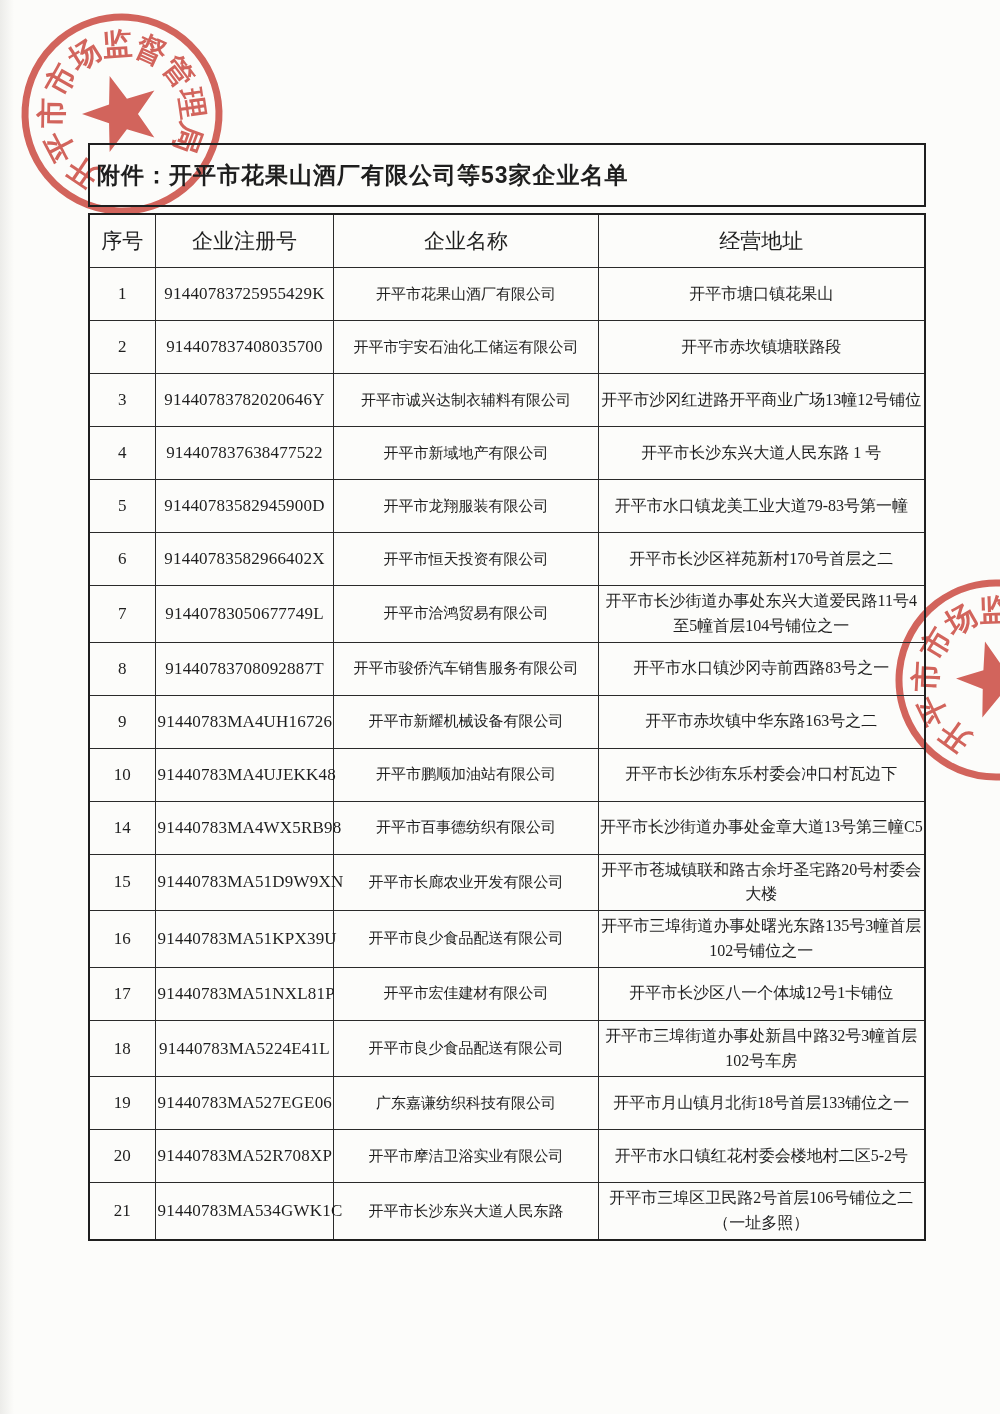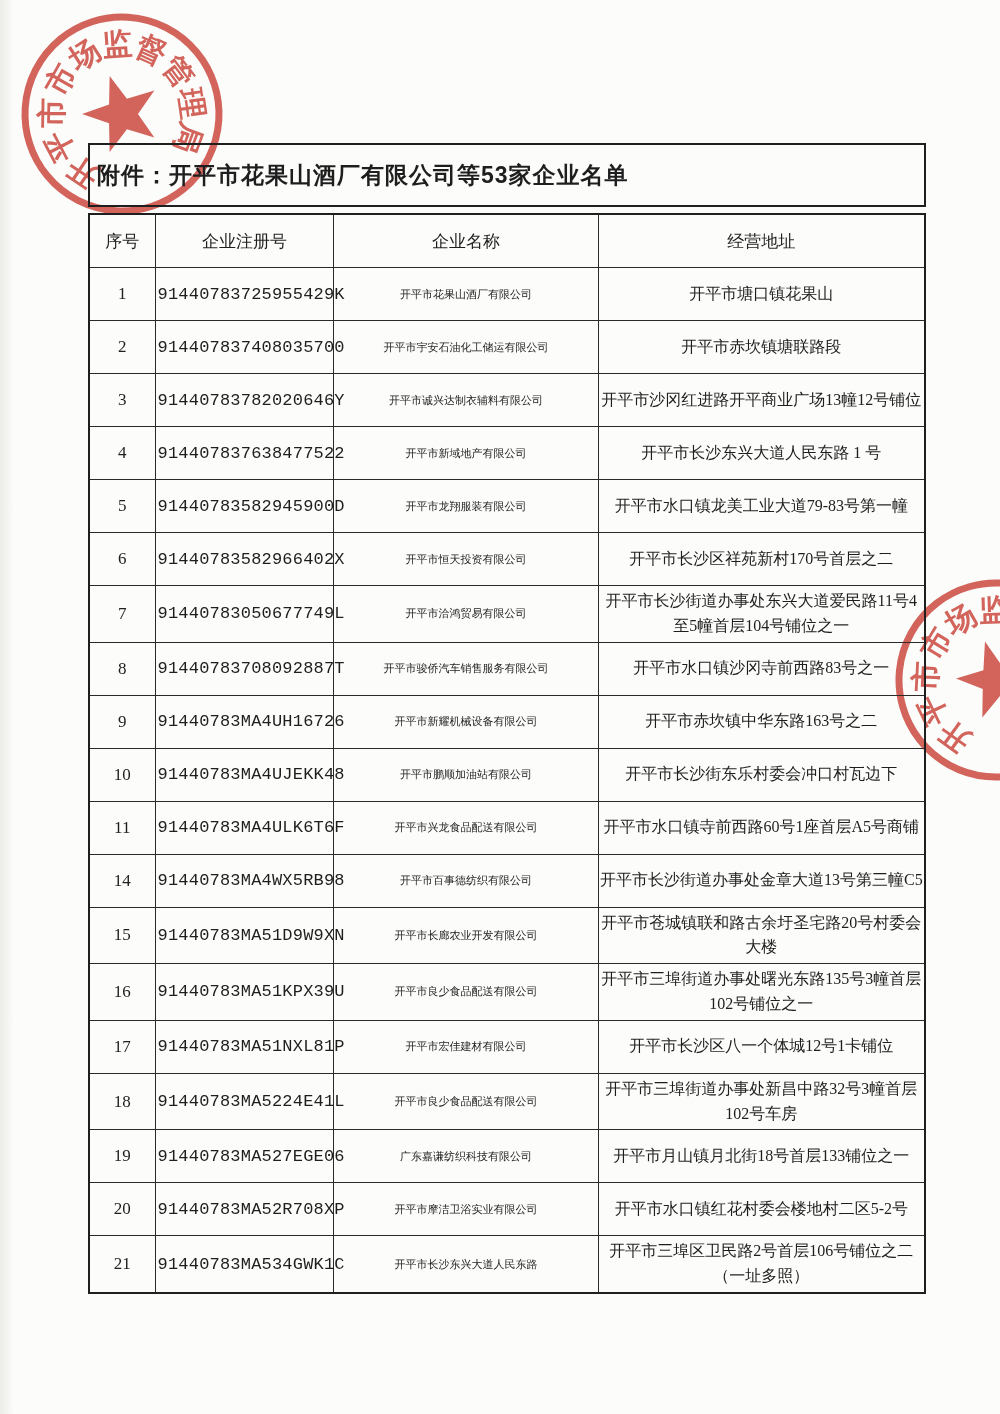--- a/index.html
+++ b/index.html
@@ -44,26 +44,26 @@
     border: 2.5px solid #1f1f1f;
   }
   .company-table th, .company-table td {
     border: 1.8px solid #2a2a2a;
     text-align: center;
     vertical-align: middle;
     font-weight: normal;
   }
   .company-table th {
     height: 50px;
-    font-size: 17px;
+    font-size: 21px;
   }
   .company-table td { height: 46px; padding: 3px 4px; }
   td.c-no   { font-size: 17px; }
-  td.c-reg  { font-size: 17px; letter-spacing: .2px; padding: 3px 2px; font-family: Liberation Mono, monospace; }
-  td.c-name { font-size: 11px; padding: 3px 6px; }
+  td.c-reg  { font-size: 17px; letter-spacing: .2px; padding: 3px 2px; }
+  td.c-name { font-size: 15px; padding: 3px 6px; }
   td.c-addr { font-size: 16px; padding: 3px 0; line-height: 1.55; }
   col.w-no   { width: 7.9%; }
   col.w-reg  { width: 21.4%; }
   col.w-name { width: 31.6%; }
   col.w-addr { width: 39.1%; }
 
   .seal {
     position: absolute;
     width: 220px; height: 220px;
     pointer-events: none;
@@ -205,26 +205,20 @@
           <td class="c-addr">开平市赤坎镇中华东路163号之二</td>
         </tr>
 
         <tr>
           <td class="c-no">10</td>
           <td class="c-reg">91440783MA4UJEKK48</td>
           <td class="c-name">开平市鹏顺加油站有限公司</td>
           <td class="c-addr">开平市长沙街东乐村委会冲口村瓦边下</td>
         </tr>
 
-        <tr>
-          <td class="c-no">11</td>
-          <td class="c-reg">91440783MA4ULK6T6F</td>
-          <td class="c-name">开平市兴龙食品配送有限公司</td>
-          <td class="c-addr">开平市水口镇寺前西路60号1座首层A5号商铺</td>
-        </tr>
 
 
 
         <tr>
           <td class="c-no">14</td>
           <td class="c-reg">91440783MA4WX5RB98</td>
           <td class="c-name">开平市百事德纺织有限公司</td>
           <td class="c-addr">开平市长沙街道办事处金章大道13号第三幢C5</td>
         </tr>
 

